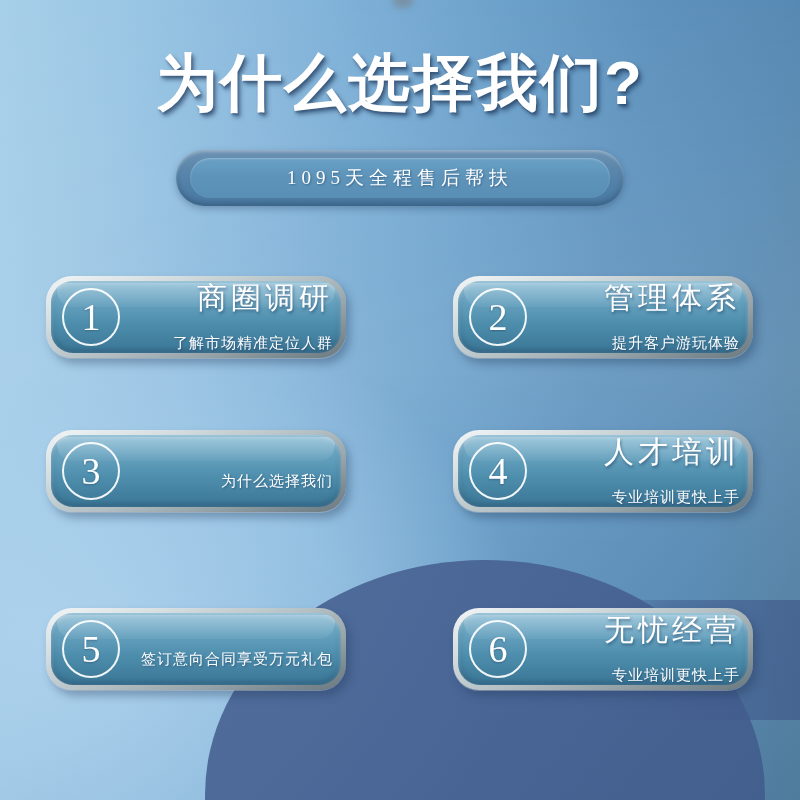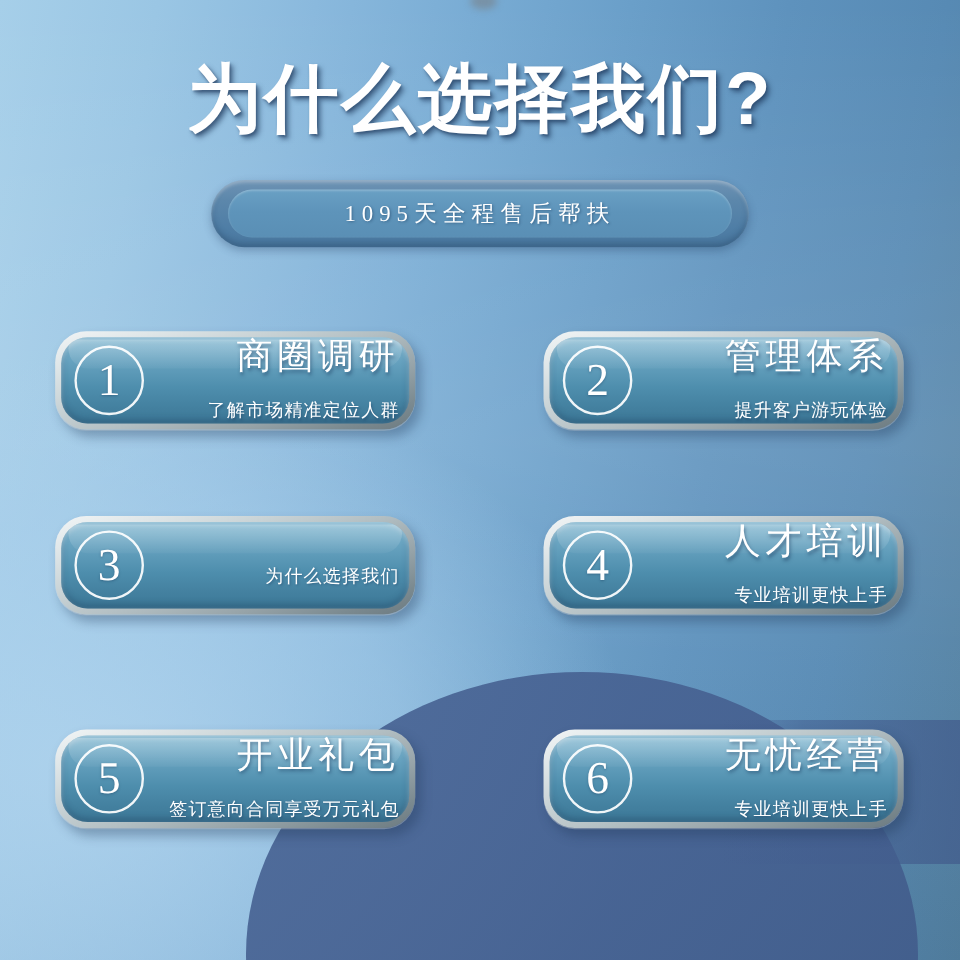--- a/index.html
+++ b/index.html
@@ -312,21 +312,20 @@
         <div class="card-title">人才培训</div>
         <div class="card-sub">专业培训更快上手</div>
       </div>
     </div>
   </div>
 
   <div class="card" id="card-4">
     <div class="card-inner">
       <div class="card-number">5</div>
       <div class="card-texts">
-        <div class="card-title">开业礼包</div>
         <div class="card-sub">签订意向合同享受万元礼包</div>
       </div>
     </div>
   </div>
 
   <div class="card" id="card-5">
     <div class="card-inner">
       <div class="card-number">6</div>
       <div class="card-texts">
         <div class="card-title">无忧经营</div>

